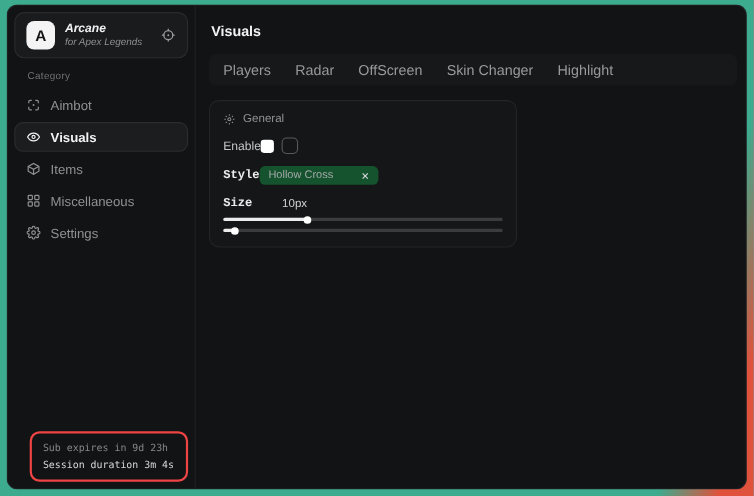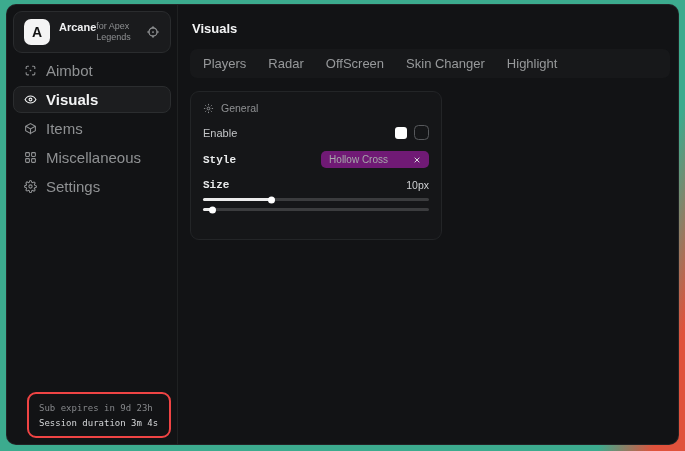--- a/index.html
+++ b/index.html
@@ -36,38 +36,38 @@
     display: flex; align-items: center; gap: 9px;
     padding: 0 10px;
   }
   .app-logo {
     width: 26px; height: 26px; flex: 0 0 26px;
     background: #f4f4f4; color: #131313;
     border-radius: 7px;
     display: grid; place-items: center;
     font-weight: bold; font-size: 14px;
   }
-  .app-meta { display: flex; flex-direction: row; line-height: 1.25; }
+  .app-meta { display: flex; flex-direction: column; line-height: 1.25; font-style: italic; }
   .app-name { font-size: 11px; font-weight: bold; color: #f0f1f2; }
   .app-sub  { font-size: 9px; color: #8e9092; }
   .app-card .icon-btn { margin-left: auto; color: #9a9c9e; display: flex; }
 
   .category-label {
     margin: 11px 0 4px 14px;
     font-size: 9px; color: #6f7173; letter-spacing: .3px;
   }
 
   .nav { display: flex; flex-direction: column; gap: 2px; margin-top: 4px; }
   .nav-item {
     height: 27px;
     display: flex; align-items: center; gap: 9px;
     padding: 0 10px; margin: 0 2px;
     border-radius: 8px;
     border: 1px solid transparent;
-    color: #8f9193; font-size: 15px;
+    color: #8f9193; font-size: 12px;
     cursor: default;
   }
   .nav-item .nav-icon { display: flex; color: inherit; }
   .nav-item.active {
     background: #1c1d1f;
     border-color: #2b2d2f;
     color: #f2f3f4;
     font-weight: bold;
   }
 
@@ -97,50 +97,50 @@
     padding: 4px 10px;
     font-size: 13px; color: #97999b;
     border-radius: 5px;
     white-space: nowrap;
     cursor: default;
   }
   .tab.active { background: #2b2c2e; color: #f4f5f6; font-weight: bold; }
 
   .panel {
     margin-top: 13px;
-    width: 252px;
+    width: 280px;
     background: #151618;
     border: 1px solid #232527;
     border-radius: 9px;
-    padding: 10px 12px 28px;
+    padding: 10px 12px 13px;
   }
   .panel-header {
     display: flex; align-items: center; gap: 7px;
     color: #8f9193; font-size: 10.5px;
   }
   .row {
     margin-top: 11px;
-    display: flex; align-items: center; justify-content: space-between;
+    display: flex; align-items: center; 
   }
   .lbl-dim  { font-size: 11px; color: #c3c5c7; }
   .lbl      { font-size: 11px; color: #e9ebec; font-weight: 600; font-family: Liberation Mono, monospace; }
-  .val      { font-size: 10.5px; color: #cfd1d3; }
+  .val      { font-size: 10.5px; color: #cfd1d3; margin-left: 27px; }
 
   .enable-controls { display: flex; align-items: center; gap: 7px; }
   .swatch {
     width: 12px; height: 12px; border-radius: 3px; background: #ffffff;
   }
   .checkbox {
     width: 15px; height: 15px; border-radius: 4.5px;
     border: 1.5px solid #57595c; background: transparent;
   }
 
   .style-pill {
     display: flex; align-items: center; gap: 25px;
-    background: #701a75; border-radius: 5px;
+    background: #14532d; border-radius: 5px;
     padding: 3px 8px;
     color: #a6a8aa; font-size: 10px;
   }
   .pill-x { display: flex; color: #d9dbdd; cursor: default; }
 
   .slider {
     margin-top: 7px;
     height: 3px; border-radius: 2px;
     background: #3b3c3e;
     position: relative;
@@ -172,20 +172,21 @@
       </div>
       <span class="icon-btn">
         <svg width="14" height="14" viewBox="0 0 24 24" fill="none" stroke="currentColor" stroke-width="2">
           <circle cx="12" cy="12" r="7"></circle>
             <circle cx="12" cy="12" r="1.5" fill="currentColor" stroke="none"></circle>
           <path d="M12 2v4M12 18v4M2 12h4M18 12h4"></path>
         </svg>
       </span>
     </div>
 
+    <div class="category-label">Category</div>
 
     <div class="nav">
 
       <div class="nav-item">
         <span class="nav-icon">
           <svg width="13" height="13" viewBox="0 0 24 24" fill="none" stroke="currentColor" stroke-width="2">
             <path d="M4 9V6a2 2 0 0 1 2-2h3M15 4h3a2 2 0 0 1 2 2v3M20 15v3a2 2 0 0 1-2 2h-3M9 20H6a2 2 0 0 1-2-2v-3"></path>
             <circle cx="12" cy="12" r="1.6" fill="currentColor" stroke="none"></circle>
           </svg>
         </span>

